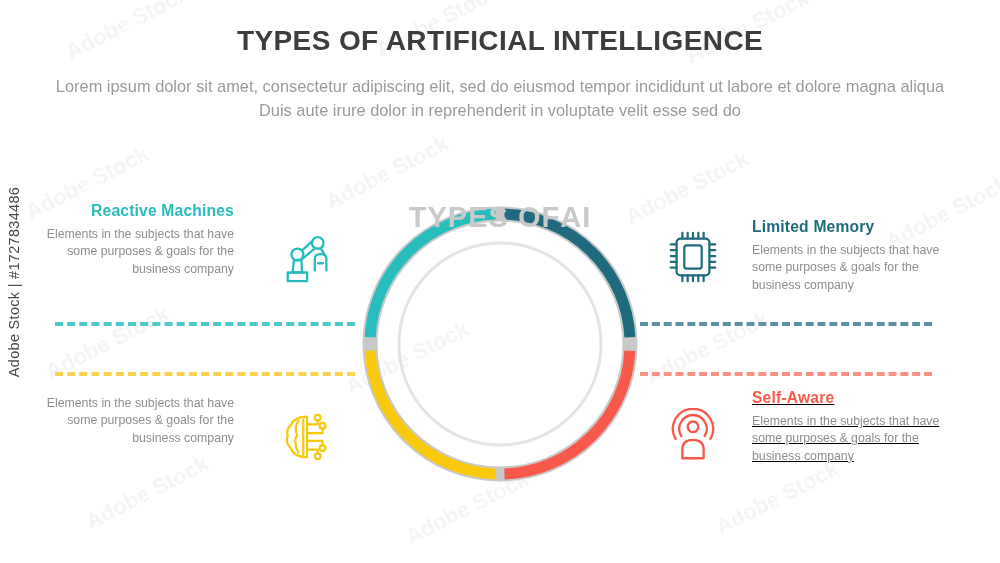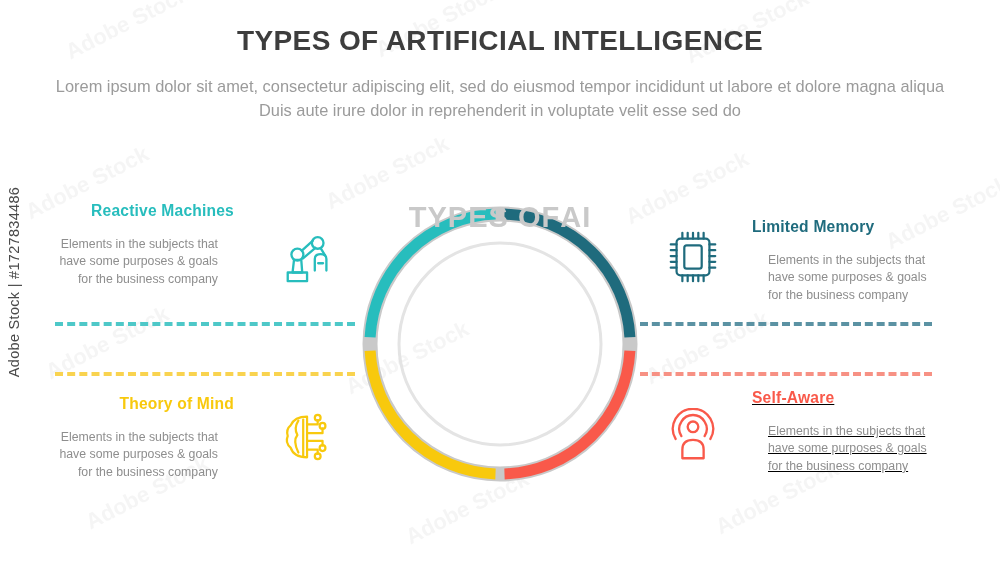--- a/index.html
+++ b/index.html
@@ -87,21 +87,21 @@
   .block-title {
     font-size: 15.6px;
     font-weight: bold;
     margin: 0 0 6px 0;
     letter-spacing: 0.2px;
   }
   .block-desc {
     font-size: 12.3px;
     color: #8e8e8e;
     line-height: 1.42;
-    margin: 16px;
+    margin: 0;
   }
   #block-reactive { left: 42px;  top: 202px; }
   #block-theory   { left: 42px;  top: 395px; }
   #block-limited  { left: 752px; top: 218px; }
   #block-self     { left: 752px; top: 389px; text-decoration: underline; }
 
   
   .icon-wrap {
     position: absolute;
     width: 62px;
@@ -226,21 +226,20 @@
         <rect x="23" y="18" width="18" height="24" rx="2.5"></rect>
         <path d="M21 11 L21 5 M26.5 11 L26.5 5 M32 11 L32 5 M37.5 11 L37.5 5 M43 11 L43 5"></path>
         <path d="M21 49 L21 55 M26.5 49 L26.5 55 M32 49 L32 55 M37.5 49 L37.5 55 M43 49 L43 55"></path>
         <path d="M15 17 L9 17 M15 23 L9 23 M15 29 L9 29 M15 35 L9 35 M15 41 L9 41"></path>
         <path d="M49 17 L55 17 M49 23 L55 23 M49 29 L55 29 M49 35 L55 35 M49 41 L55 41"></path>
       </g>
     </svg>
   </div>
 
   <div class="block left" id="block-theory">
-    <div class="block-title" style="color:#f8c90d">Theory of Mind</div>
     <div class="block-desc">Elements in the subjects that have  some purposes &amp; goals for the  business company</div>
   </div>
   <div class="icon-wrap" id="icon-theory">
     <svg viewBox="0 0 64 60">
       <g fill="none" stroke="#f8c90d" stroke-width="2.3" stroke-linejoin="round" stroke-linecap="round">
         <path d="M30 9 Q17 9 13 18 Q8 22 10 29 Q7 36 13 41 Q16 51 30 51 Z"></path>
         <path d="M21 13 Q16 21 20 28 Q15 34 21 46"></path>
         <path d="M26 12 L26 50"></path>
         <path d="M30 17 L41 17 L41 12.5"></path>
         <path d="M30 26 L46 26 L46 21"></path>

